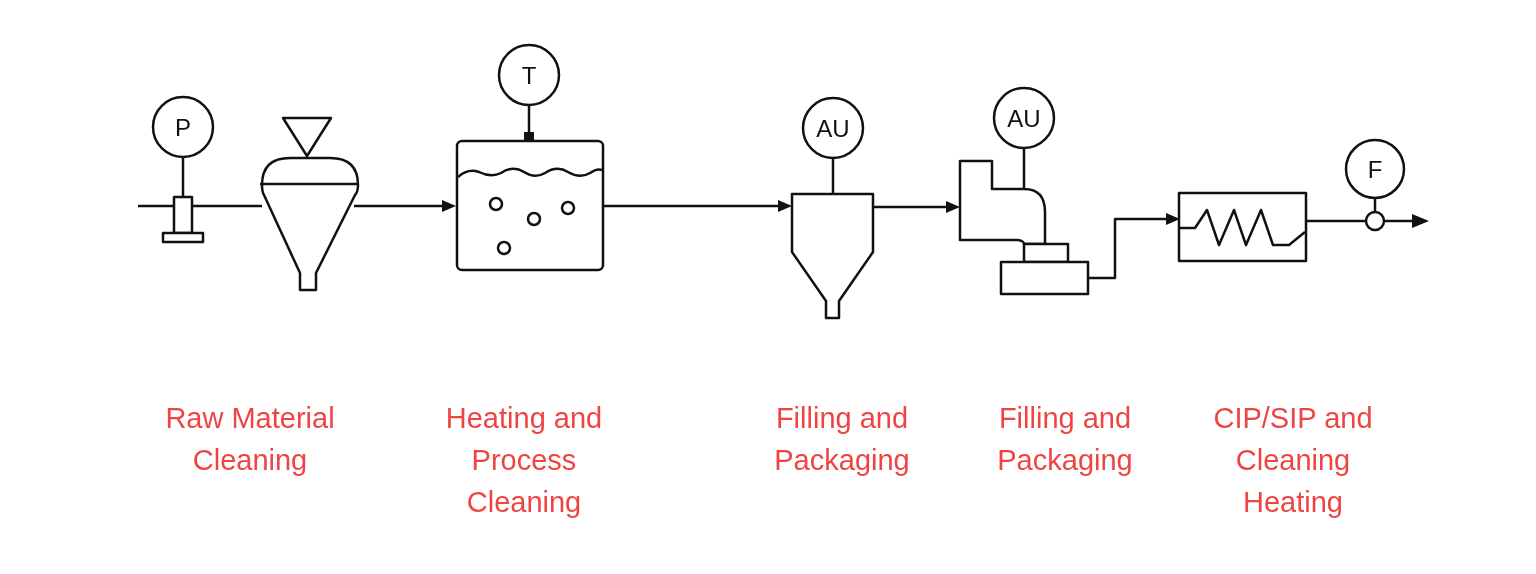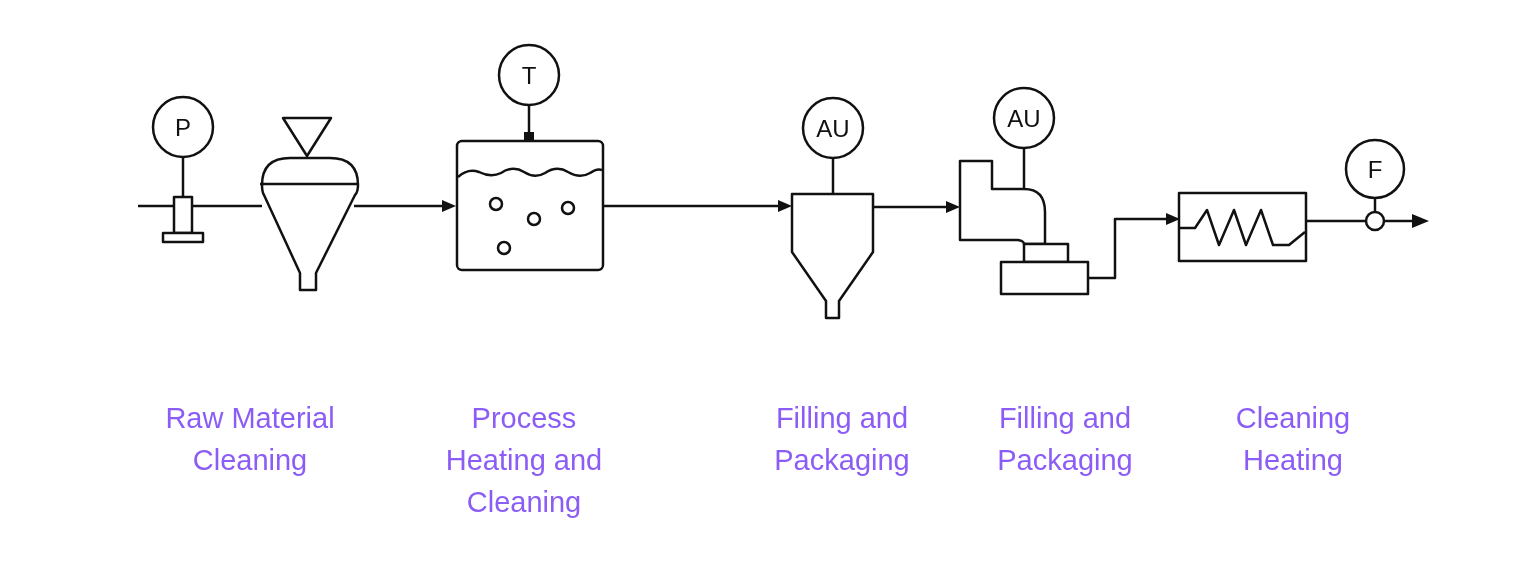--- a/index.html
+++ b/index.html
@@ -2,21 +2,21 @@
 <html><head>
 <meta charset="utf-8">
 <style>
   html, body { margin: 0; padding: 0; background: #ffffff; }
   body { width: 1536px; height: 574px; position: relative; overflow: hidden;
          font-family: "Liberation Sans", "DejaVu Sans", sans-serif; }
   svg#diagram { position: absolute; left: 0; top: 0; }
   .ln { stroke: #111111; stroke-width: 2.5; fill: none; stroke-linejoin: round; stroke-linecap: butt; }
   .lnw { stroke: #111111; stroke-width: 2.5; fill: #ffffff; stroke-linejoin: round; }
   .inst-text { font-size: 24px; fill: #111111; text-anchor: middle; dominant-baseline: central; }
-  .label { position: absolute; text-align: center; font-size: 29px; line-height: 42px; color: #8b5cf6; white-space: nowrap; }
+  .label { position: absolute; text-align: center; font-size: 29px; line-height: 42px; color: #ef4444; white-space: nowrap; }
 </style>
 </head>
 <body>
 
 <svg id="diagram" width="1536" height="574" viewBox="0 0 1536 574">
 
   <g>
 
     <line class="ln" x1="138" y1="206" x2="262" y2="206"></line>
 
@@ -83,28 +83,29 @@
     <circle class="lnw" cx="1375" cy="169" r="29"></circle>
     <text class="inst-text" x="1375" y="169">F</text>
   </g>
 </svg>
 
 <div class="label" style="left:150px; top:397px; width:200px;">
   <div>Raw Material</div>
   <div>Cleaning</div>
 </div>
 <div class="label" style="left:424px; top:397px; width:200px;">
+  <div>Heating and</div>
   <div>Process</div>
-  <div>Heating and</div>
   <div>Cleaning</div>
 </div>
 <div class="label" style="left:742px; top:397px; width:200px;">
   <div>Filling and</div>
   <div>Packaging</div>
 </div>
 <div class="label" style="left:965px; top:397px; width:200px;">
   <div>Filling and</div>
   <div>Packaging</div>
 </div>
 <div class="label" style="left:1193px; top:397px; width:200px;">
+  <div>CIP/SIP and</div>
   <div>Cleaning</div>
   <div>Heating</div>
 </div>
 
 </body></html>

